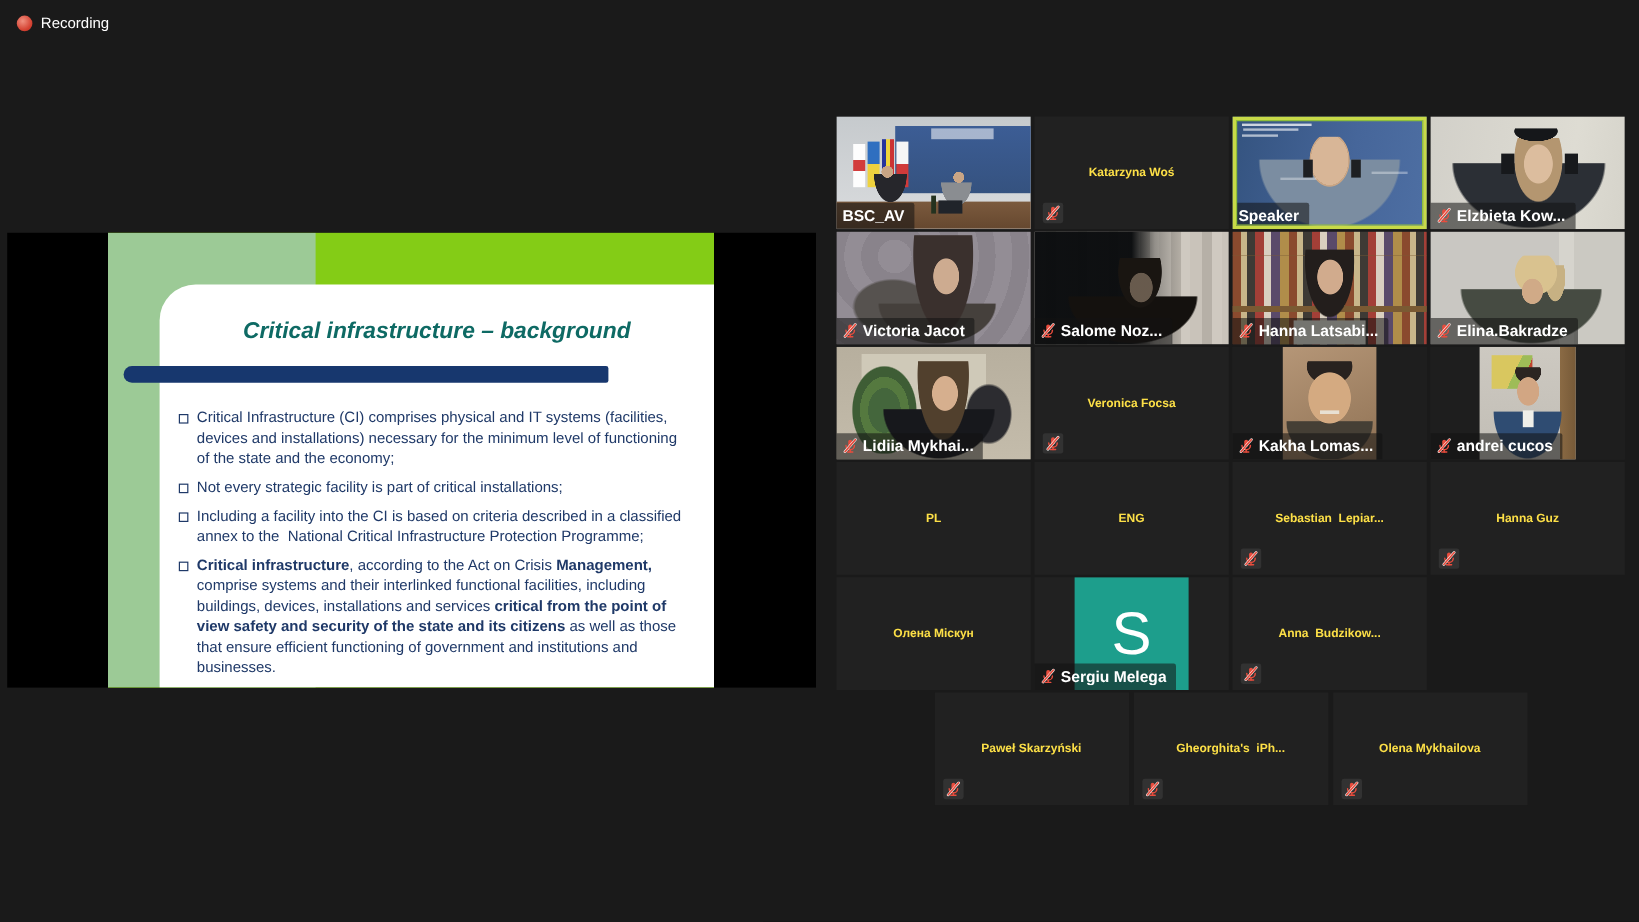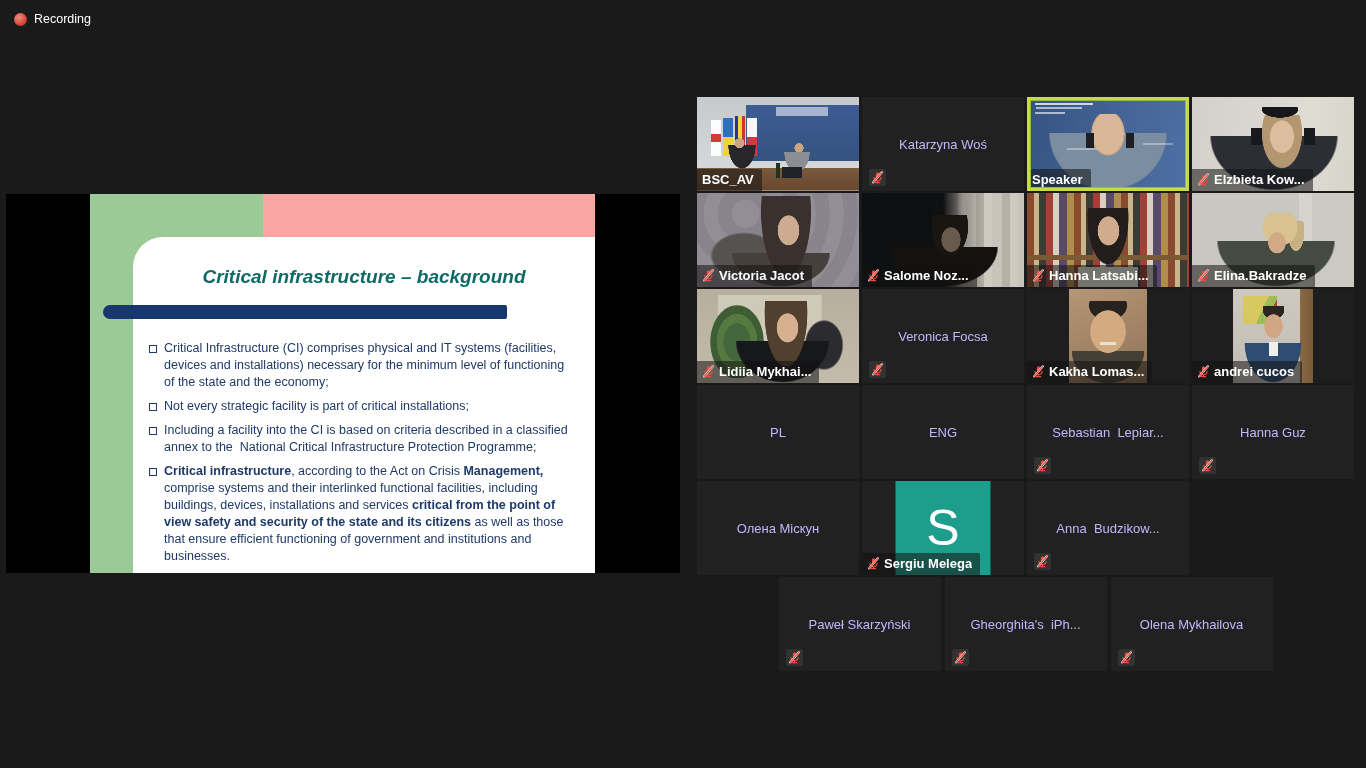--- a/index.html
+++ b/index.html
@@ -7,21 +7,21 @@
          font-family:"Liberation Sans","DejaVu Sans",sans-serif;cursor:default;}
 
   
   .rec{position:absolute;left:14px;top:12px;display:flex;align-items:center;gap:7px;
        color:#fff;font-size:12.5px;}
   .rec .dot{width:13px;height:13px;border-radius:50%;
        background:radial-gradient(circle at 38% 35%, #f0907f, #d54434 62%, #b3291c);}
 
   
   .share{position:absolute;left:6px;top:194px;width:674px;height:379px;background:#000;}
-  .slide{position:absolute;left:84px;top:0;width:505px;height:379px;background:#fca5a5;overflow:hidden;}
+  .slide{position:absolute;left:84px;top:0;width:505px;height:379px;background:#84cc16;overflow:hidden;}
   .green{position:absolute;left:0;top:0;width:173px;height:100%;background:var(--slide-green);}
   .panel{position:absolute;left:43px;top:43px;right:0;bottom:0;background:#fff;border-top-left-radius:30px;}
   .stitle{position:absolute;left:43px;right:0;top:72px;text-align:center;
           font-size:19px;font-weight:bold;font-style:italic;color:var(--slide-title-teal);}
   .sbar{position:absolute;left:13px;top:111px;width:404px;height:14px;
         background:var(--slide-navy-bar);border-radius:7px 2px 2px 7px;}
   .sbullets{position:absolute;left:46px;top:134px;width:428px;margin:12px;padding:0;list-style:none;
             font-size:12.5px;line-height:17px;color:var(--slide-text-navy);}
   .sbullets li{position:relative;padding-left:16px;margin-bottom:7px;white-space:pre-wrap;}
   .sbullets li::before{content:"";position:absolute;left:1px;top:4.5px;width:6px;height:6px;
@@ -30,21 +30,21 @@
   
   .tiles{position:absolute;left:697px;top:97px;width:657px;display:grid;
          grid-template-columns:repeat(4,162px);grid-auto-rows:94px;gap:2px 3px;}
   .tiles-bottom{position:absolute;left:697px;top:577px;width:657px;display:flex;
          justify-content:center;gap:4px;}
   .tile{position:relative;width:162px;height:94px;background:#212121;overflow:hidden;flex:none;}
   .tile.speaking::after{content:"";position:absolute;inset:0;pointer-events:none;
          border:3px solid var(--speaker-border);box-shadow:inset 0 0 0 1px #8fbf3a;}
 
   .cname{position:absolute;inset:0;display:flex;align-items:center;justify-content:center;
-         color:#c4b5fd;font-weight:normal;font-size:13px;text-align:center;padding:0 6px;
+         color:#fde047;font-weight:bold;font-size:10px;text-align:center;padding:0 6px;
          white-space:pre;overflow:hidden;}
   .nlabel{position:absolute;left:0;bottom:0;display:inline-flex;align-items:center;gap:4px;
          max-width:96%;background:rgba(18,18,18,.55);color:#fff;font-size:13px;
          padding:3px 8px 4px 5px;border-top-right-radius:2px;white-space:nowrap;overflow:hidden;font-weight:bold;}
   .nlabel span[data-name="participant-name"]{overflow:hidden;text-overflow:ellipsis;}
   .mic svg,.mchip svg{width:13px;height:13px;display:block;}
   .mchip{position:absolute;left:7px;bottom:5px;width:17px;height:17px;display:flex;
          align-items:center;justify-content:center;background:rgba(70,70,70,.45);border-radius:2px;}
   .avatar{position:absolute;left:50%;top:0;transform:translateX(-50%);width:95px;height:100%;
          display:flex;align-items:center;justify-content:center;color:#fff;font-size:50px;}

